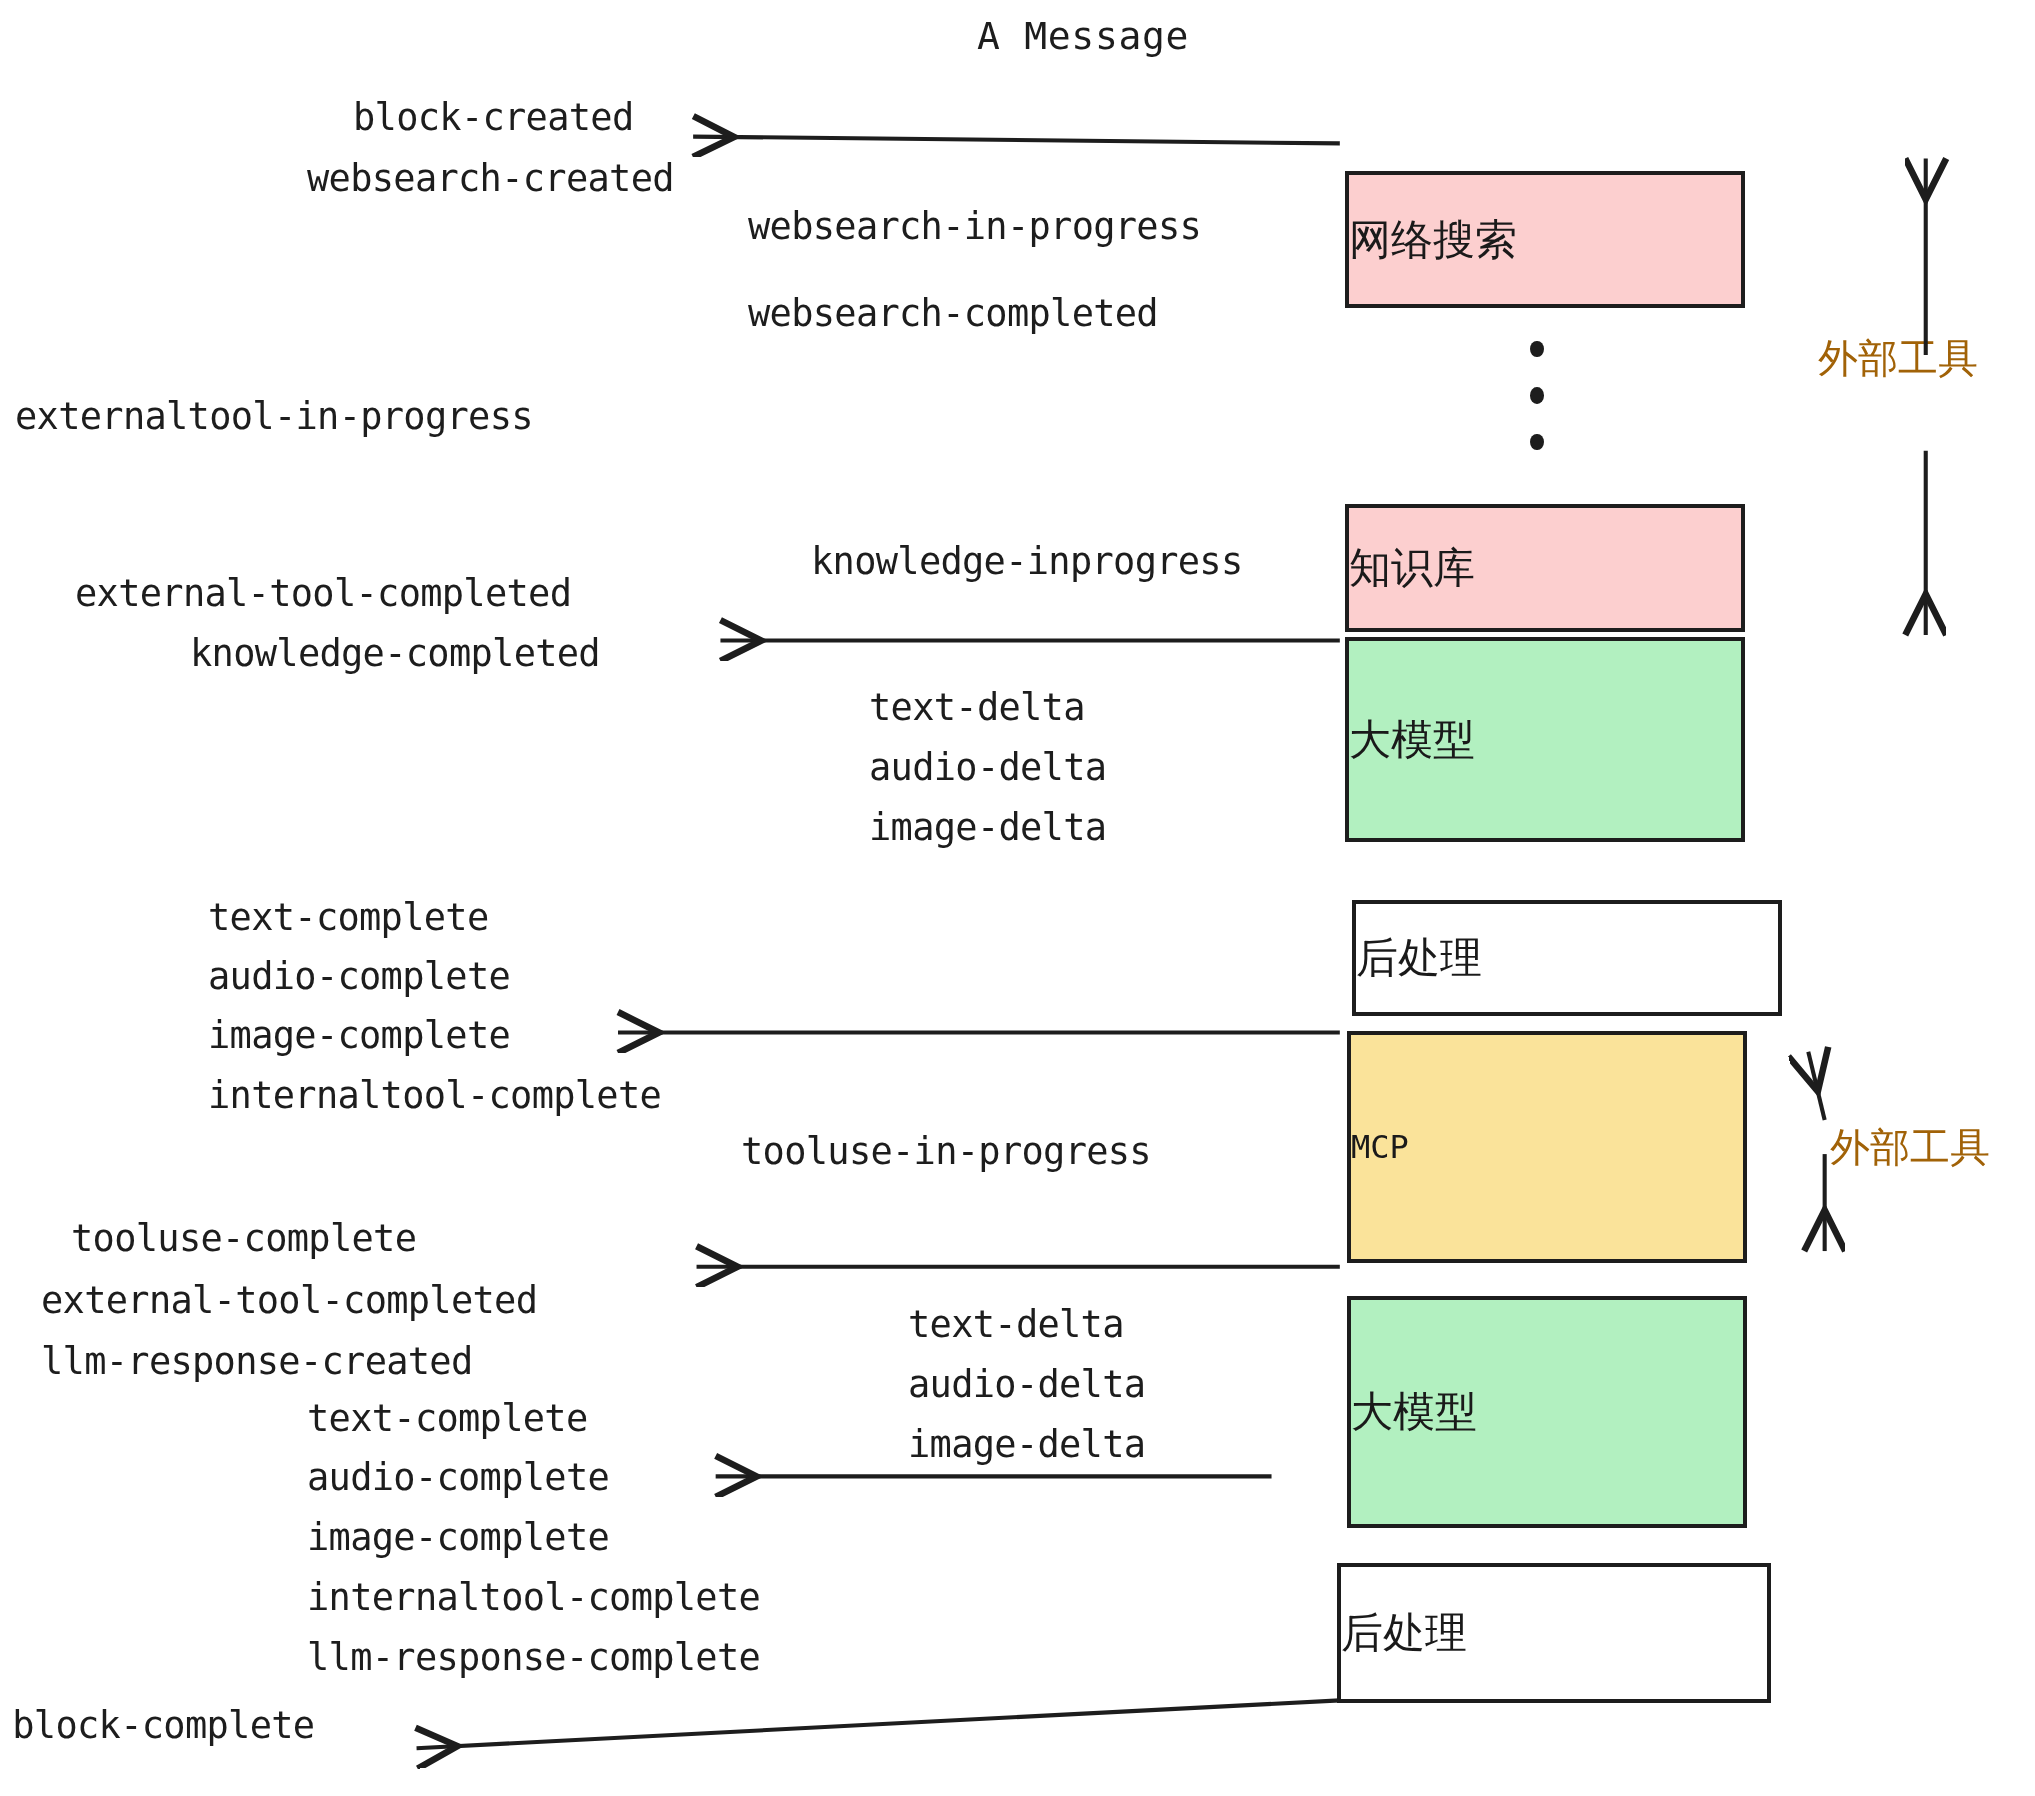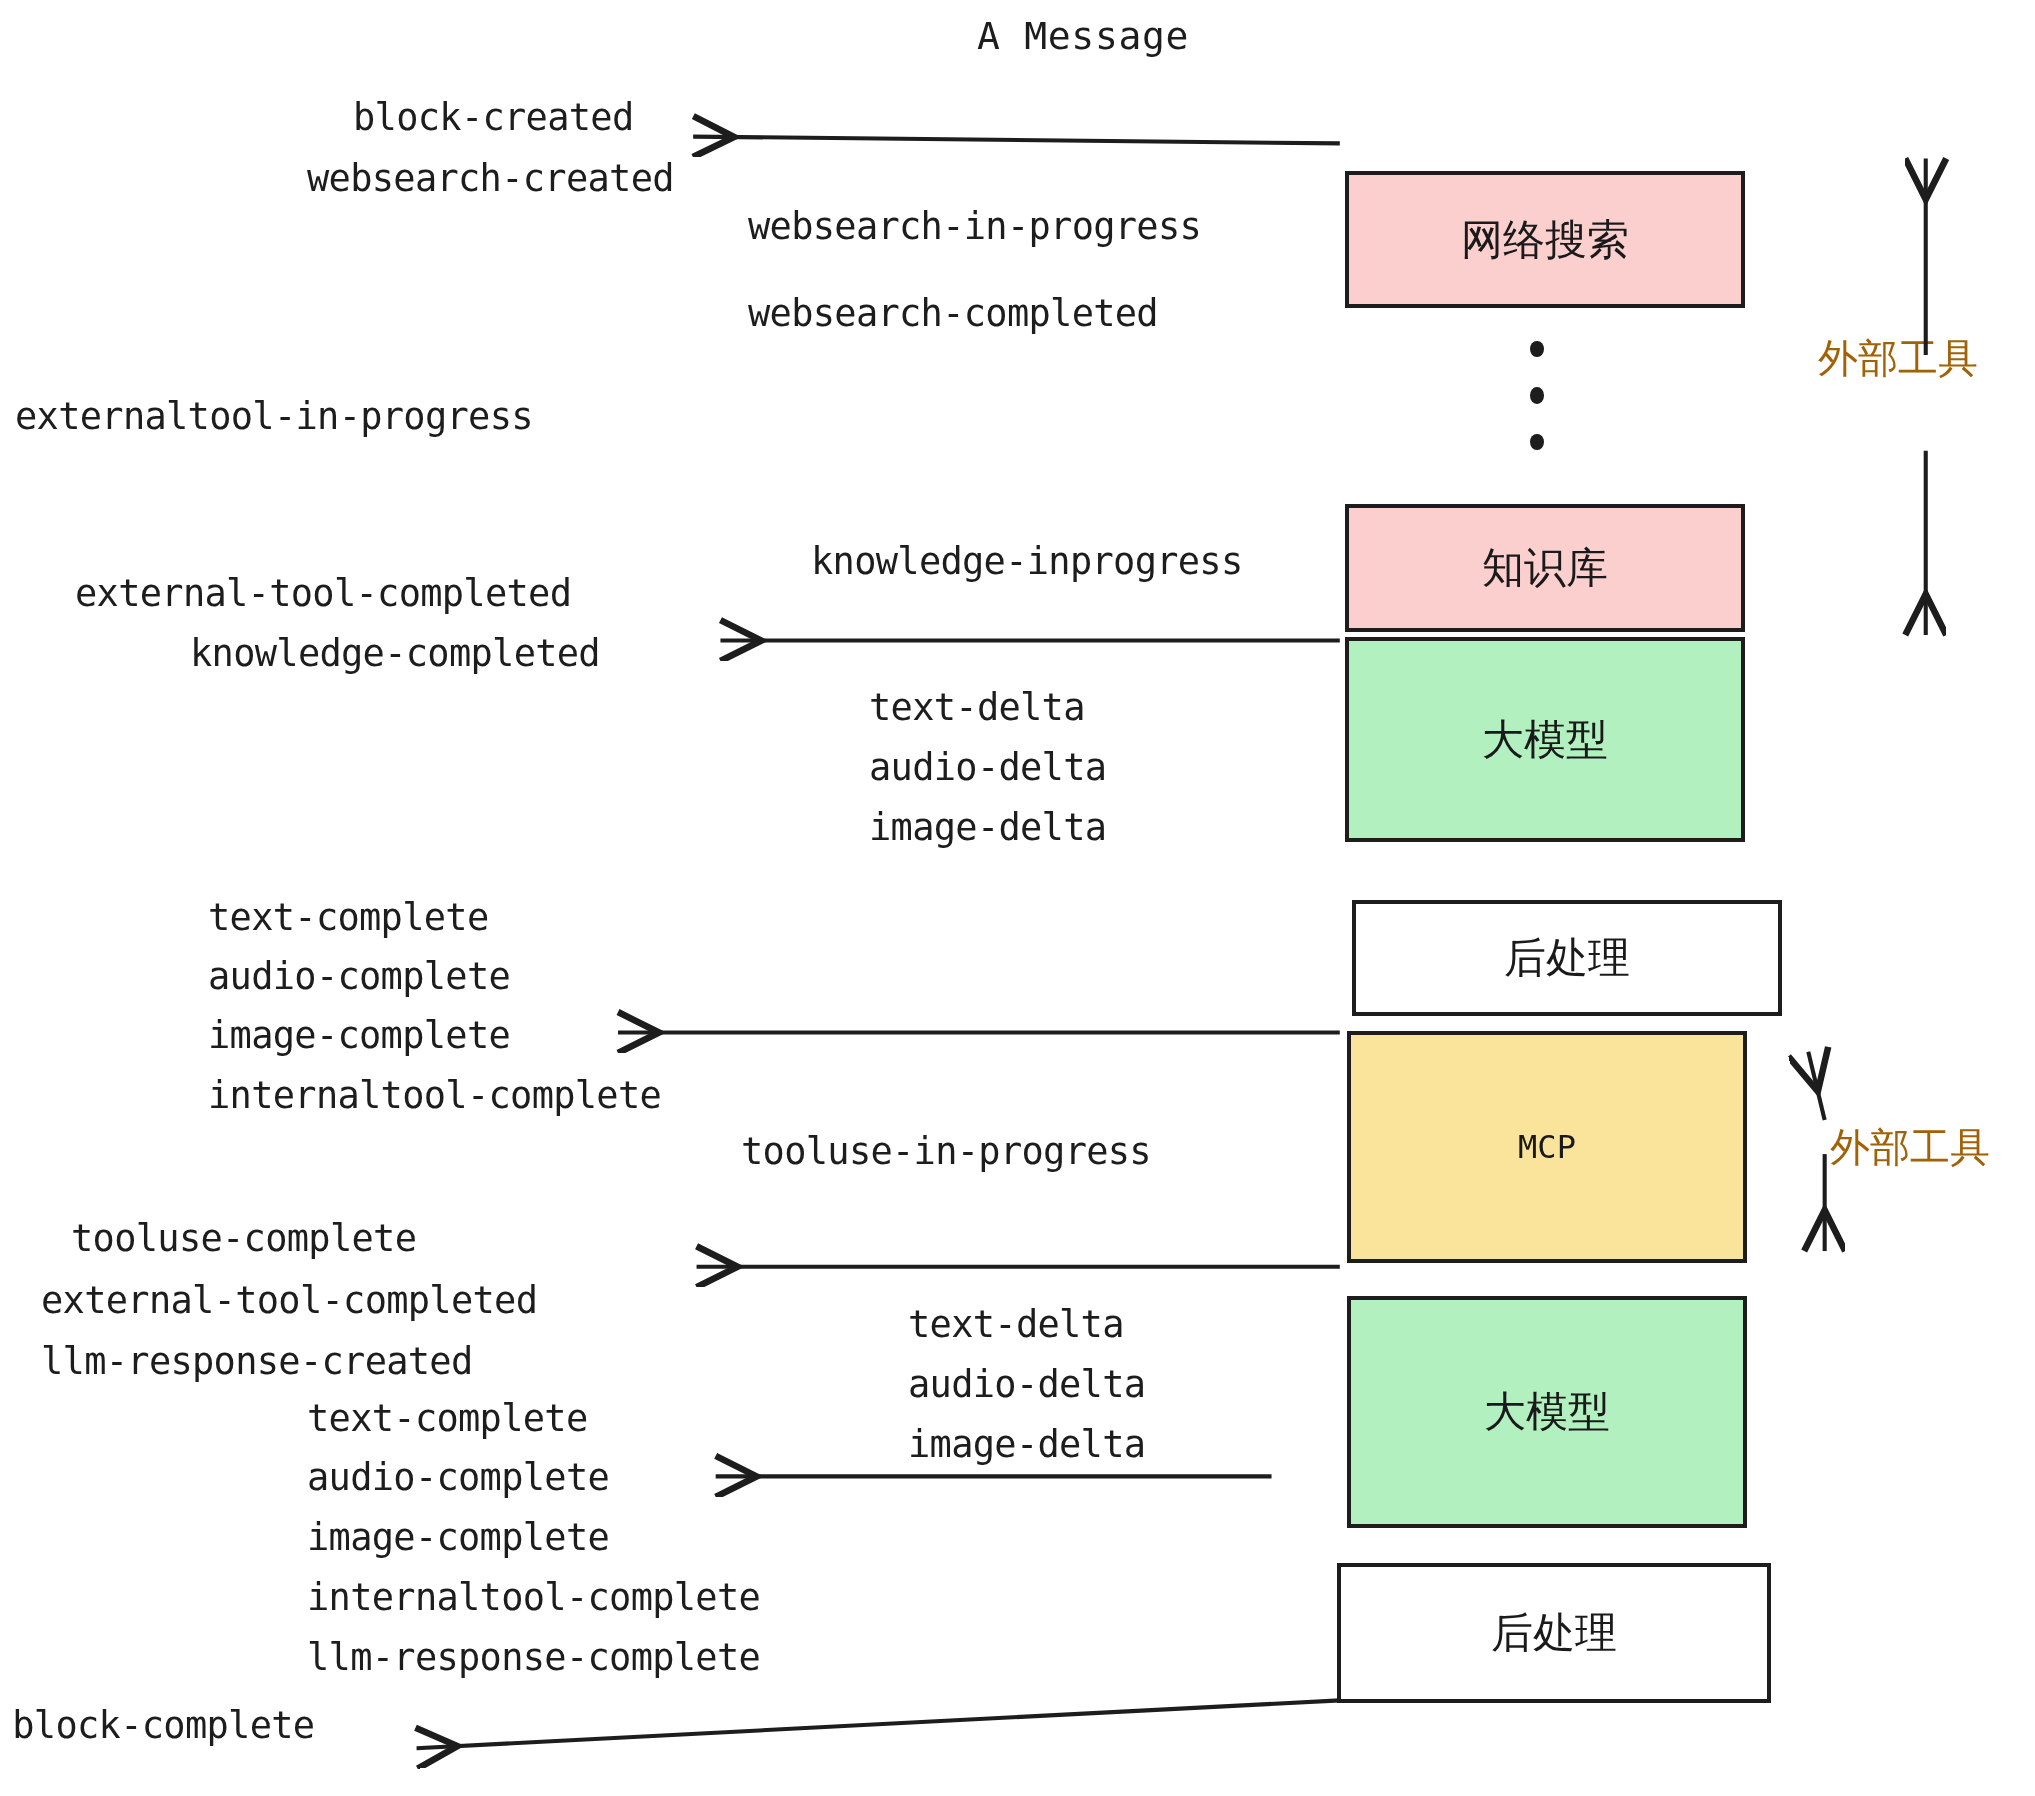--- a/index.html
+++ b/index.html
@@ -31,21 +31,21 @@
     color: #1d1d1d;
     letter-spacing: 0.7px;
   }
   .evt { font-size: 37px; }
   .box {
     position: absolute;
     border: 4.1px solid #1d1d1d;
     box-sizing: border-box;
     display: flex;
     align-items: center;
-    justify-content: center;
+    justify-content: flex-start;
     font-family: "DejaVu Sans", "Liberation Sans", sans-serif;
     font-size: 42px;
     color: #1a1a1a;
   }
   .box.mono {
     font-family: "DejaVu Sans Mono", "Liberation Mono", monospace;
     font-size: 32px;
   }
   .side-lbl {
     position: absolute;

